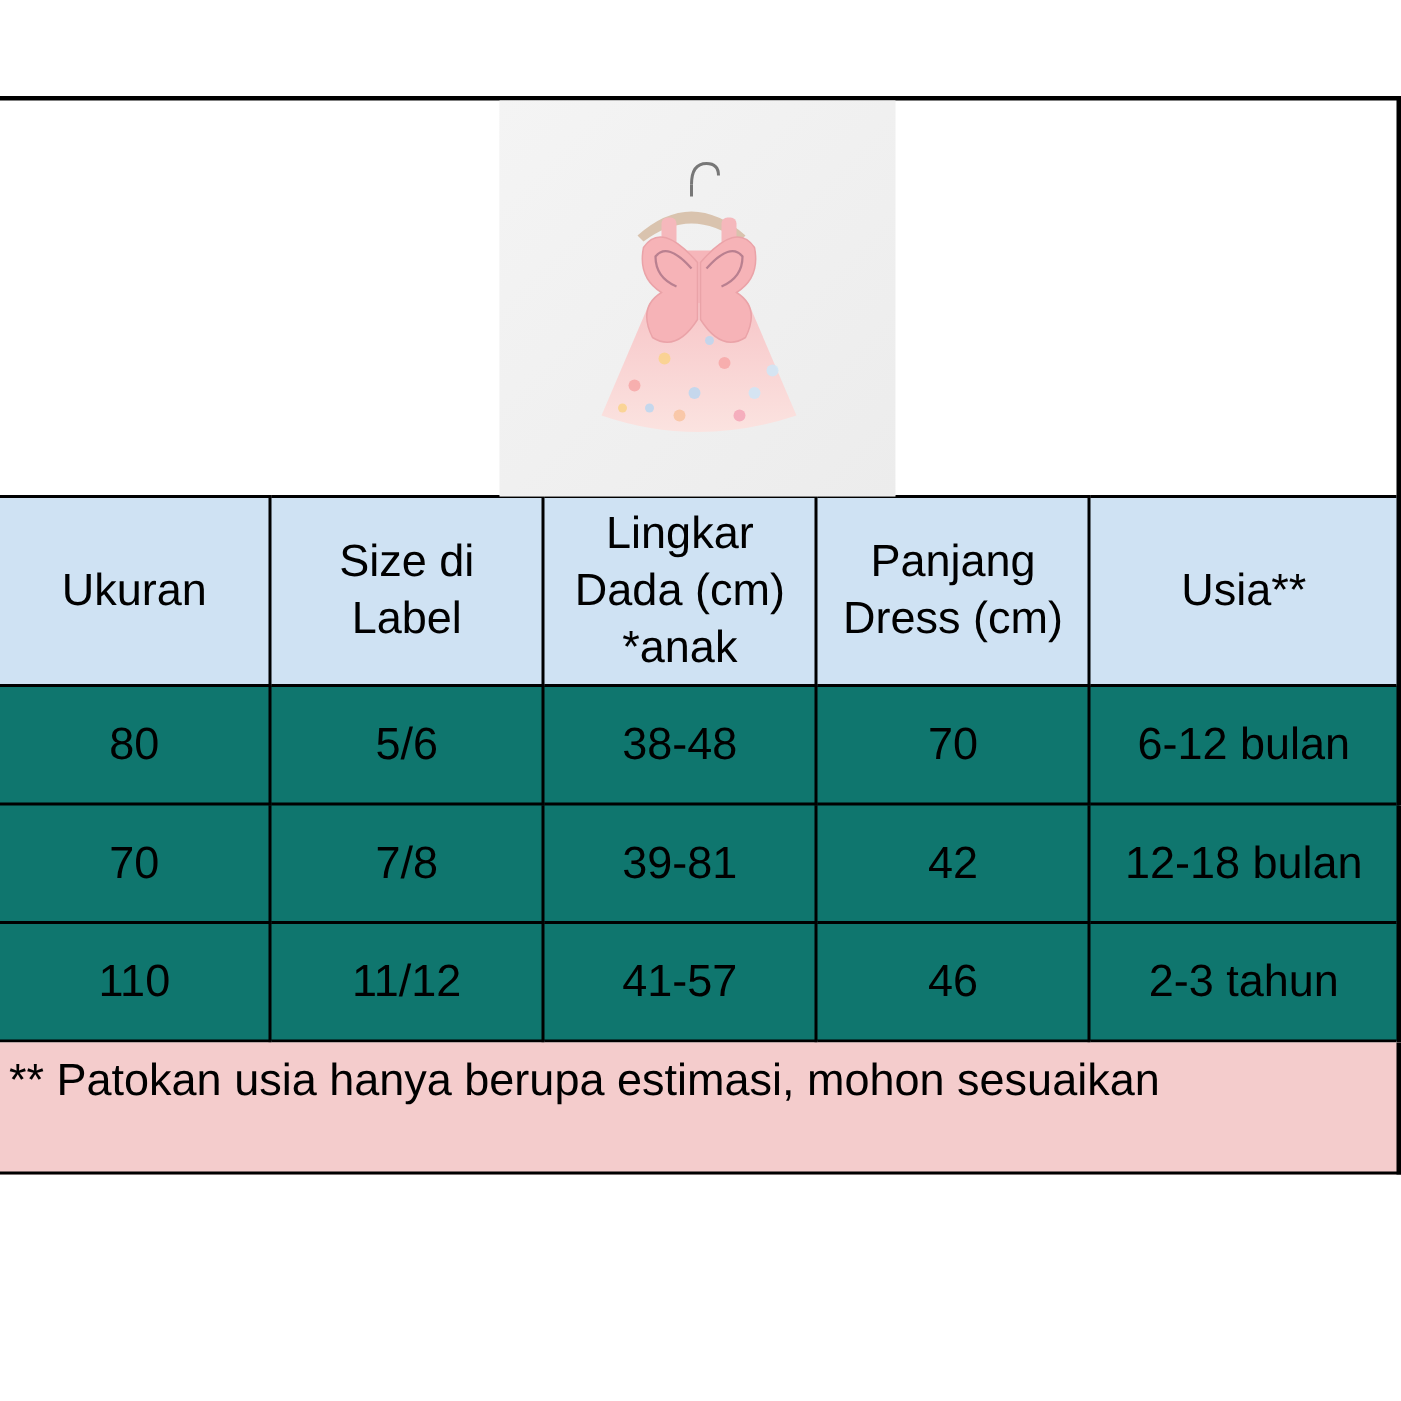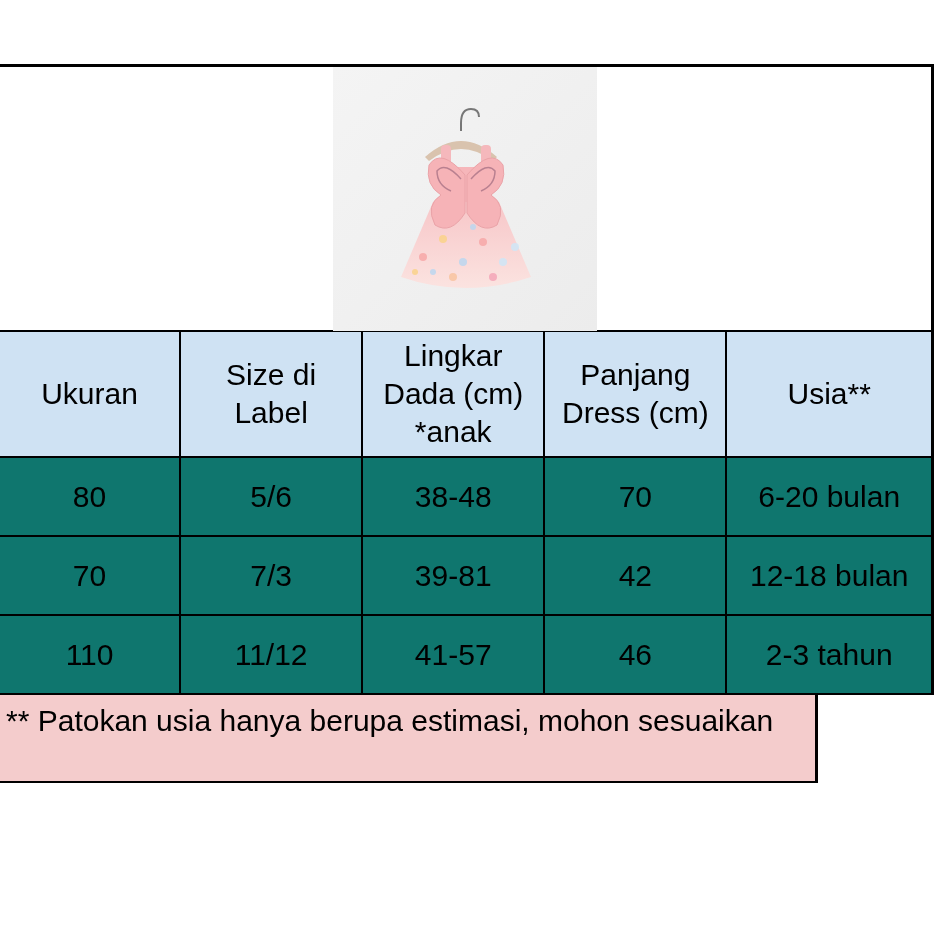--- a/index.html
+++ b/index.html
@@ -17,21 +17,21 @@
       font-weight: normal; font-size: 30px; line-height: 38px;
     }
     table.size-table tr > *:first-child { border-left: none; }
     table.size-table tr > *:last-child { border-right: 3px solid #000; }
     table.size-table thead th { background: #cfe2f3; height: 124px; }
     table.size-table tbody td { background: #0f766e; height: 77px; }
     .col-1 { width: 180px; } .col-2 { width: 182px; } .col-3 { width: 182px; }
     .col-4 { width: 182px; } .col-5 { width: 206px; }
 
     .note-row { background: #f4cccc; border-bottom: 2px solid #000; border-right: 3px solid #000;
-                box-sizing: border-box; width: 818px; height: 88px; padding: 6px 6px 0 6px;
+                box-sizing: border-box; width: 934px; height: 88px; padding: 6px 6px 0 6px;
                 font-size: 30px; line-height: 40px; }
     .note-line { display: block; white-space: nowrap; }
   </style>
 </head>
 <body>
 
 <div class="sheet">
 
   <div class="image-row">
     <div class="product-photo">
@@ -99,25 +99,25 @@
         <th><span>Panjang</span><br><span>Dress (cm)</span></th>
         <th><span>Usia**</span></th>
       </tr>
     </thead>
     <tbody>
       <tr>
         <td>80</td>
         <td>5/6</td>
         <td>38-48</td>
         <td>70</td>
-        <td>6-20 bulan</td>
+        <td>6-12 bulan</td>
       </tr>
       <tr>
         <td>70</td>
-        <td>7/3</td>
+        <td>7/8</td>
         <td>39-81</td>
         <td>42</td>
         <td>12-18 bulan</td>
       </tr>
       <tr>
         <td>110</td>
         <td>11/12</td>
         <td>41-57</td>
         <td>46</td>
         <td>2-3 tahun</td>

